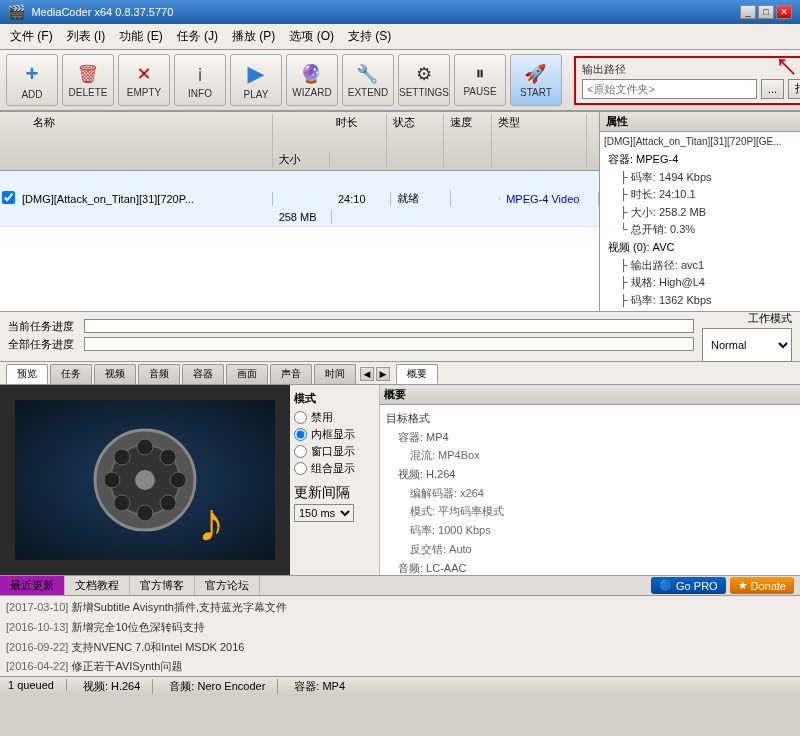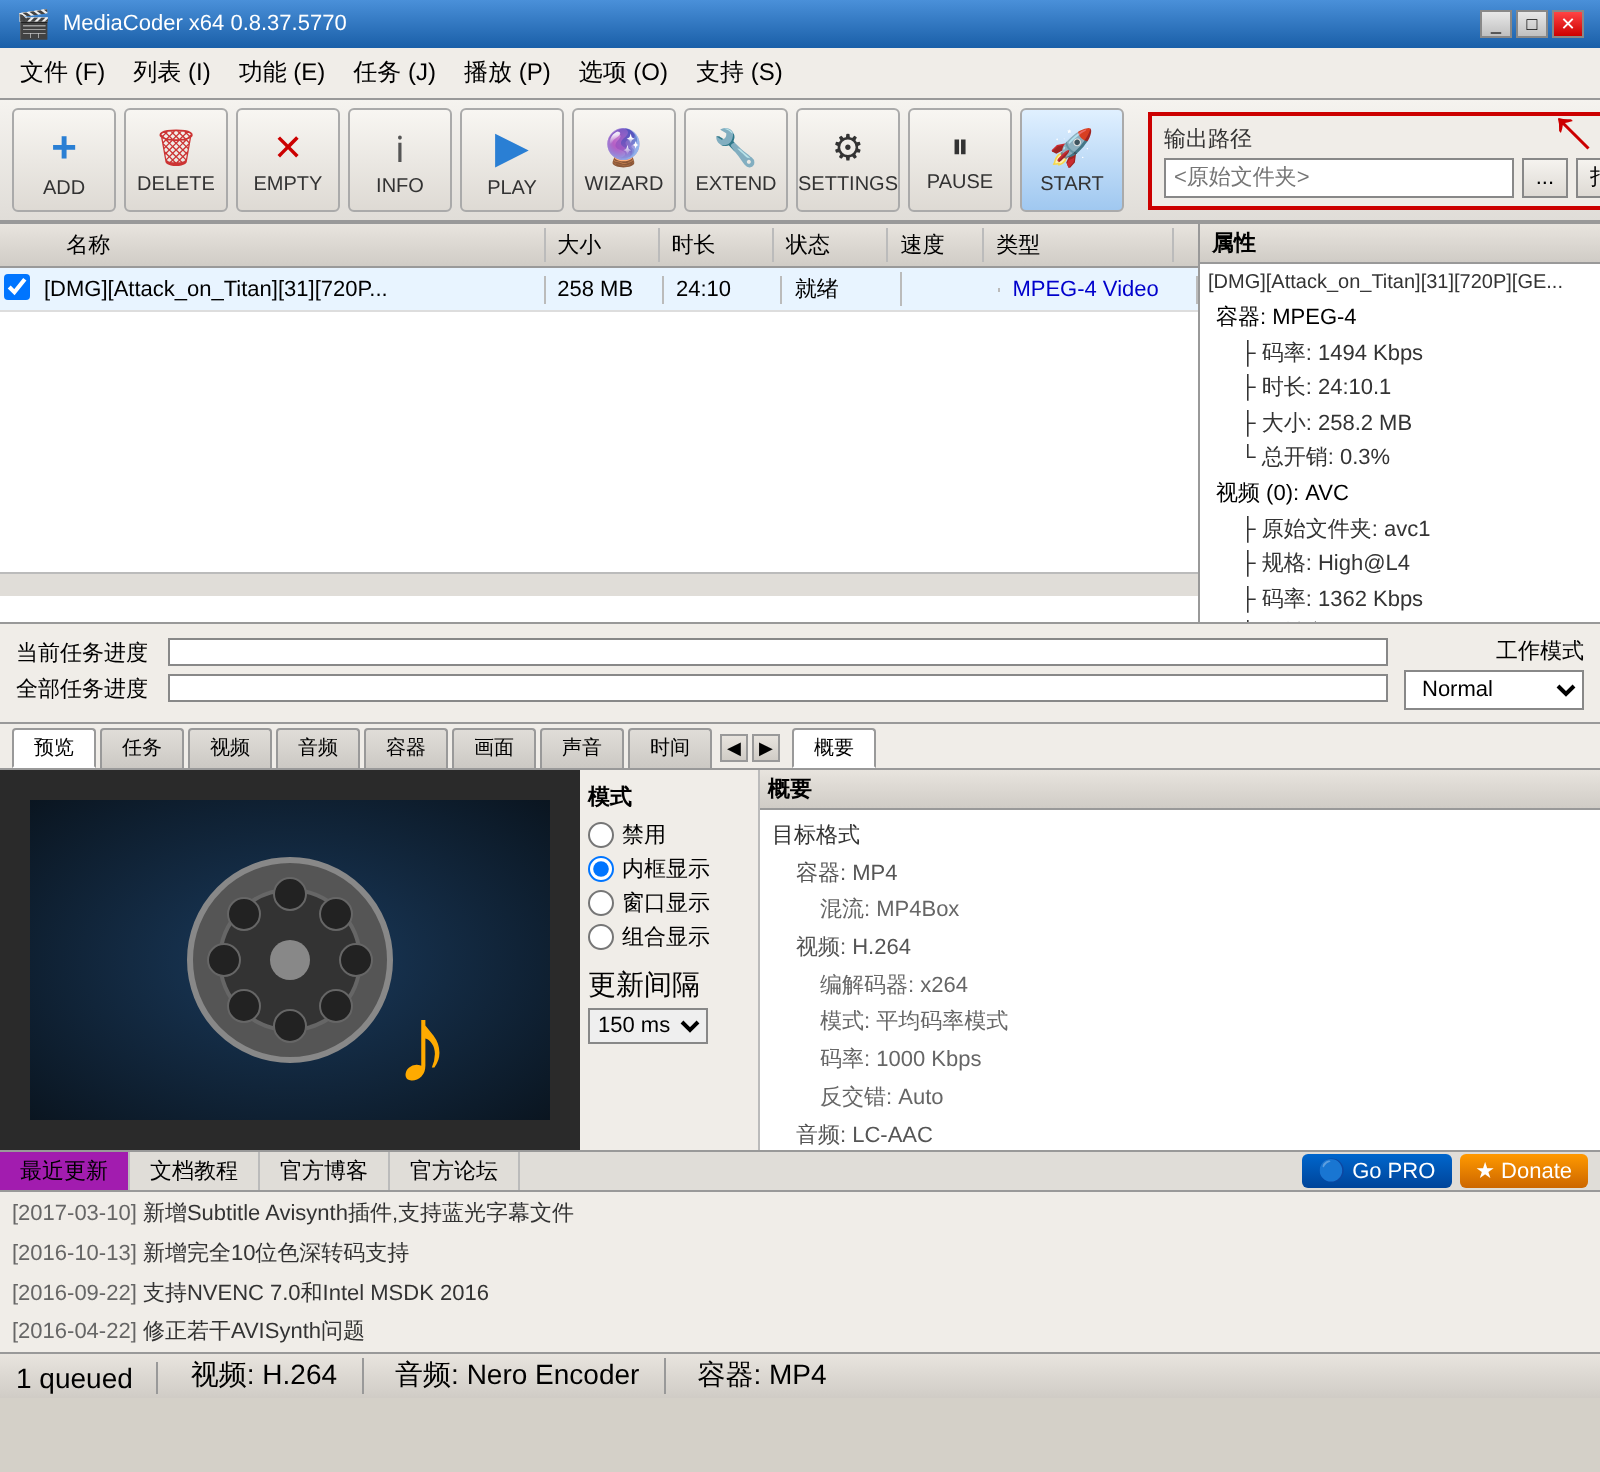--- a/index.html
+++ b/index.html
@@ -105,21 +105,21 @@
       display: flex;
       font-size: 11px;
       padding: 2px 12px;
     }
     .list-col {
       padding: 1px 6px;
       border-right: 1px solid #bbb;
       font-weight: normal;
     }
     .list-col.name { width: 260px; }
-    .list-col.size { width: 60px; }
+    .list-col.size { width: 60px; margin-top: 37px; }
     .list-col.duration { width: 60px; }
     .list-col.status { width: 60px; }
     .list-col.speed { width: 50px; }
     .list-col.type { width: 100px; }
     .list-row {
       display: flex;
       align-items: center;
       padding: 2px 0;
       background: #e8f4ff;
       border-bottom: 1px solid #ddd;
@@ -166,21 +166,21 @@
     .progress-bar { height: 100%; background: #0078d7; width: 0%; }
     .work-mode {
       display: flex; flex-direction: column; align-items: flex-end; gap: 2px;
     }
     .work-mode-label { font-size: 11px; margin-left: 38px; }
     .work-mode-select {
       width: 90px; padding: 1px 4px;
       border: 1px solid #888;
       background: white;
       font-size: 11px;
-      height: 20px;
+      height: 34px;
     }
     .tabs-section {
       background: #f0ede8;
       border-bottom: 1px solid #999;
     }
     .tabs-row {
       display: flex;
       padding: 2px 6px 0;
       gap: 2px;
     }
@@ -310,22 +310,22 @@
       line-height: 1.8;
     }
     .news-item { color: #333; }
     .news-item .date { color: #666; }
     .status-bar {
       background: linear-gradient(to bottom, #e8e4de, #d0ccc6);
       border-top: 1px solid #999;
       padding: 2px 8px;
       display: flex;
       gap: 16px;
-      font-size: 14px;
-      align-items: flex-end;
+      font-size: 11px;
+      align-items: flex-start;
     }
     .status-seg { padding-right: 12px; border-right: 1px solid #999; }
     .status-seg:last-child { border-right: none; }
     .scrollbar-h {
       height: 12px;
       background: #e0ddd8;
       border-top: 1px solid #bbb;
       display: flex;
       align-items: center;
     }
@@ -440,21 +440,21 @@
   <div class="props-panel">
     <div class="props-title">属性</div>
     <div style="font-size:10px; color:#333; margin-bottom:4px; overflow:hidden; white-space:nowrap; text-overflow:ellipsis;">[DMG][Attack_on_Titan][31][720P][GE...</div>
     <div class="props-tree">
       <div class="item">容器: MPEG-4</div>
       <div class="sub-item">├ 码率: 1494 Kbps</div>
       <div class="sub-item">├ 时长: 24:10.1</div>
       <div class="sub-item">├ 大小: 258.2 MB</div>
       <div class="sub-item">└ 总开销: 0.3%</div>
       <div class="item">视频 (0): AVC</div>
-      <div class="sub-item">├ 原始文件夹: avc1</div>
+      <div class="sub-item">├ 输出路径: avc1</div>
       <div class="sub-item">├ 规格: High@L4</div>
       <div class="sub-item">├ 码率: 1362 Kbps</div>
       <div class="sub-item">└ 分辨率: 1280x720</div>
     </div>
 
   </div>
 </div>
 
 <div class="progress-section">
   <div class="progress-left">

